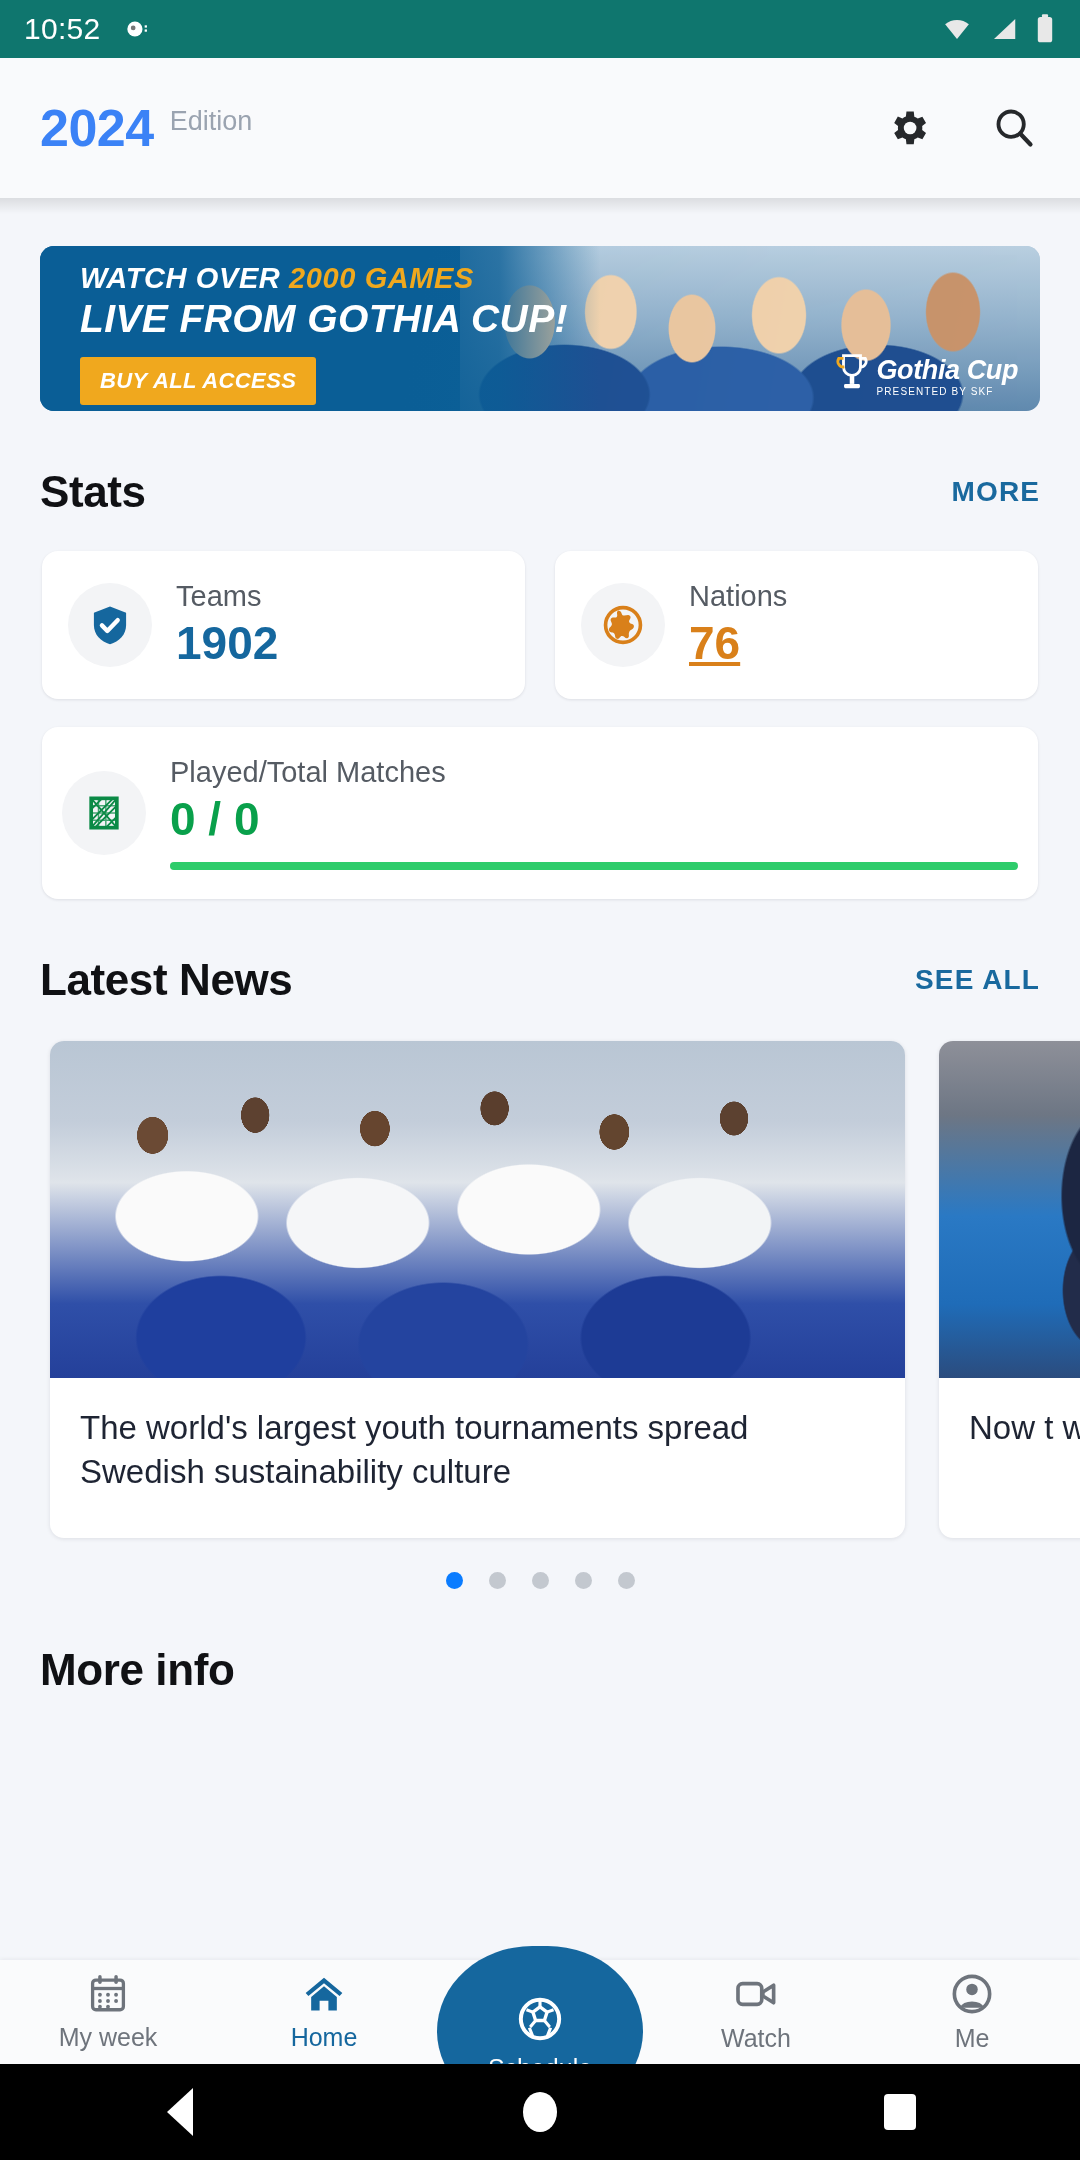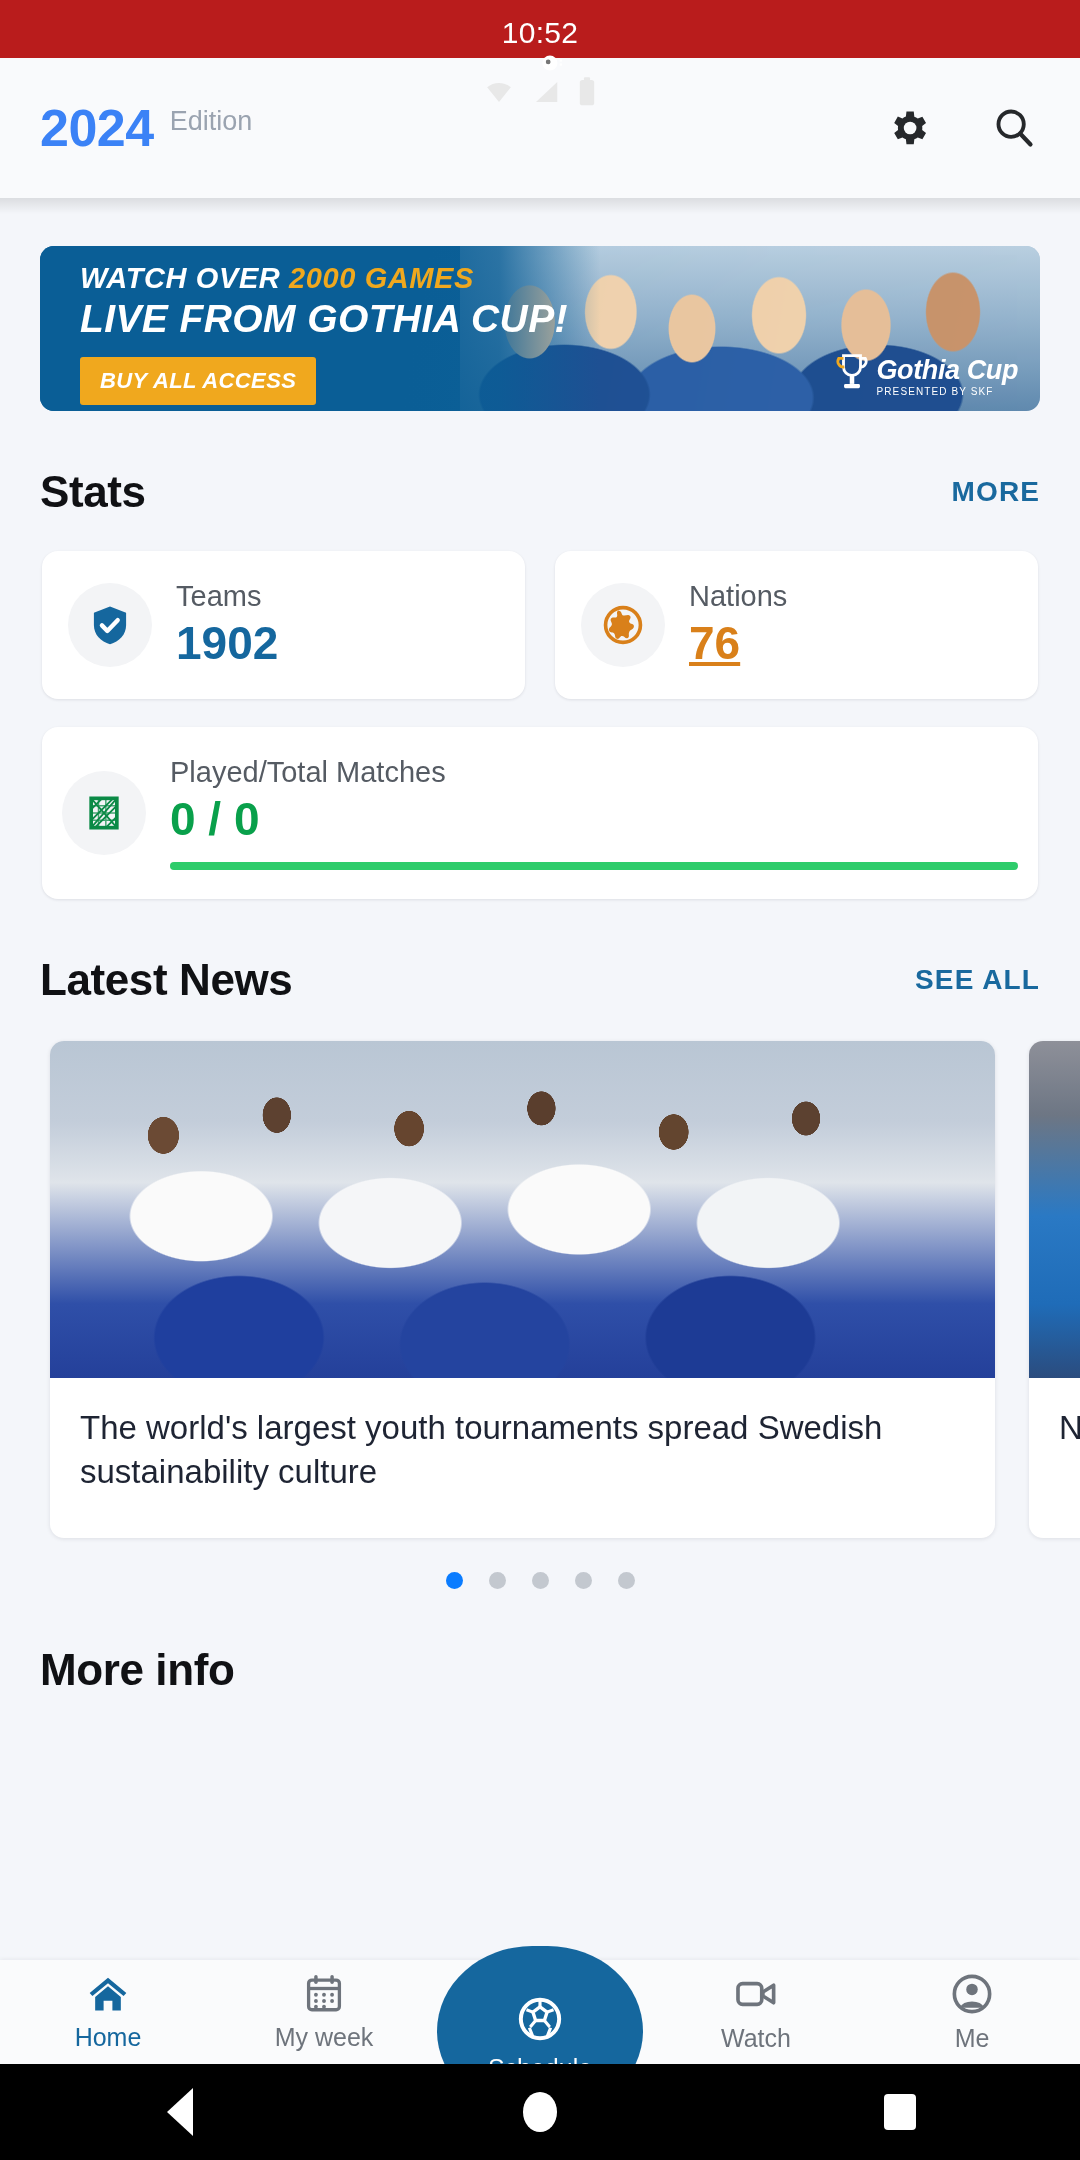--- a/index.html
+++ b/index.html
@@ -7,22 +7,22 @@
     width:1080px; height:2160px;
     background:#000;
     font-family:"Liberation Sans", sans-serif;
     overflow:hidden;
   }
   #screen { position:relative; width:1080px; height:2160px; background:#F4F6FA; }
 
   
   .statusbar {
     position:absolute; top:0; left:0; width:1080px; height:58px;
-    background:#b91c1c; display:flex; align-items:center;
-    padding:16px 24px; z-index:40;flex-direction:column;
+    background:#0f766e; display:flex; align-items:center;
+    padding:4px 24px; z-index:40;
   }
   .sb-time { color:#fff; font-size:30px; letter-spacing:.3px; }
   .sb-left-icons { display:flex; align-items:center; gap:12px; margin-left:22px; }
   .sb-spacer { flex:1; }
   .sb-right { display:flex; align-items:center; gap:14px; }
 
   
   .appbar {
     position:absolute; top:58px; left:0; width:1080px; height:140px;
     background:#F9FAFC; display:flex; align-items:center; padding:0 40px;
@@ -114,21 +114,21 @@
   .wide-body { margin-left:24px; flex:1; }
   .progress-track { height:8px; background:#E7EAEE; border-radius:5px; margin-top:16px; width:100%; }
   .progress-fill { height:8px; background:#2ECC6B; border-radius:5px; }
 
   
   .news-row { display:flex; gap:34px; padding:0 0 0 50px; margin-top:36px; }
   .news-card {
     background:#fff; border-radius:14px; overflow:hidden; flex:0 0 auto;
     box-shadow:0 1px 4px rgba(16,24,40,.10);
   }
-  .news-card.first { width:945px; }
+  .news-card.first { width:855px; }
   .news-card.second { width:300px; }
   .news-img { height:337px; position:relative; overflow:hidden; }
   .news-img-1 {
     background:
       radial-gradient(ellipse 22px 26px at 12% 28%, #6b4a34 0 70%, transparent 72%),
       radial-gradient(ellipse 20px 25px at 24% 22%, #5d4130 0 70%, transparent 72%),
       radial-gradient(ellipse 21px 25px at 38% 26%, #66452f 0 70%, transparent 72%),
       radial-gradient(ellipse 20px 24px at 52% 20%, #5a3e2d 0 70%, transparent 72%),
       radial-gradient(ellipse 21px 25px at 66% 27%, #63452f 0 70%, transparent 72%),
       radial-gradient(ellipse 20px 24px at 80% 23%, #5c4130 0 70%, transparent 72%),
@@ -342,46 +342,46 @@
       </div>
 
     <div class="sec-head">
       <span class="sec-title">More info</span>
     </div>
 
   </div>
 
   <div class="bottombar">
 
-    <div class="nav-item active">
-      <svg width="44" height="44" viewBox="0 0 24 24">
-        <path d="M12 3.2 L22 11.4 l-1.5 1.7 L12 6.2 L3.5 13.1 L2 11.4 Z" fill="#15679E"></path>
-        <path d="M12 7.8 L19 13.6 V21 h-4.6 v-5.3 h-4.8 V21 H5 v-7.4 Z" fill="#15679E"></path>
-      </svg>
-      <span class="nav-label">Home</span>
-    </div>
-
     <div class="nav-item">
       <svg width="44" height="44" viewBox="0 0 24 24">
         <rect x="3.6" y="4.4" width="16.8" height="16.2" rx="1.8" fill="none" stroke="#6E747C" stroke-width="1.8"></rect>
         <line x1="3.6" y1="9" x2="20.4" y2="9" stroke="#6E747C" stroke-width="1.8"></line>
         <line x1="7.6" y1="2.6" x2="7.6" y2="5.6" stroke="#6E747C" stroke-width="1.9" stroke-linecap="round"></line>
         <line x1="16.4" y1="2.6" x2="16.4" y2="5.6" stroke="#6E747C" stroke-width="1.9" stroke-linecap="round"></line>
         <circle cx="7.6" cy="12.4" r="1.05" fill="#6E747C"></circle>
           <circle cx="12" cy="12.4" r="1.05" fill="#6E747C"></circle>
           <circle cx="16.4" cy="12.4" r="1.05" fill="#6E747C"></circle>
         <circle cx="7.6" cy="15.8" r="1.05" fill="#6E747C"></circle>
           <circle cx="12" cy="15.8" r="1.05" fill="#6E747C"></circle>
           <circle cx="16.4" cy="15.8" r="1.05" fill="#6E747C"></circle>
         <circle cx="7.6" cy="18.9" r="1.05" fill="#6E747C"></circle>
           <circle cx="12" cy="18.9" r="1.05" fill="#6E747C"></circle>
       </svg>
       <span class="nav-label">My week</span>
     </div>
 
+    <div class="nav-item active">
+      <svg width="44" height="44" viewBox="0 0 24 24">
+        <path d="M12 3.2 L22 11.4 l-1.5 1.7 L12 6.2 L3.5 13.1 L2 11.4 Z" fill="#15679E"></path>
+        <path d="M12 7.8 L19 13.6 V21 h-4.6 v-5.3 h-4.8 V21 H5 v-7.4 Z" fill="#15679E"></path>
+      </svg>
+      <span class="nav-label">Home</span>
+    </div>
+
     <div class="nav-fab-wrap">
       <div class="nav-fab">
         <svg width="50" height="50" viewBox="0 0 24 24">
           <circle cx="12" cy="12" r="9.2" fill="none" stroke="#fff" stroke-width="1.9"></circle>
           <path d="M12 6.2 l3.4 2.5 -1.3 4 h-4.2 l-1.3-4 Z" fill="none" stroke="#fff" stroke-width="1.6"></path>
           <path d="M12 6.2 V3 M15.4 8.7 l3.1-1.1 M14.1 12.7 l2.6 3.1 M9.9 12.7 l-2.6 3.1 M8.6 8.7 L5.5 7.6" stroke="#fff" stroke-width="1.5" fill="none"></path>
           <path d="M6.9 16.2 l1.6 4.1 M17.1 16.2 l-1.6 4.1" stroke="#fff" stroke-width="1.5" fill="none"></path>
         </svg>
         <span class="nav-label">Schedule</span>
       </div>

